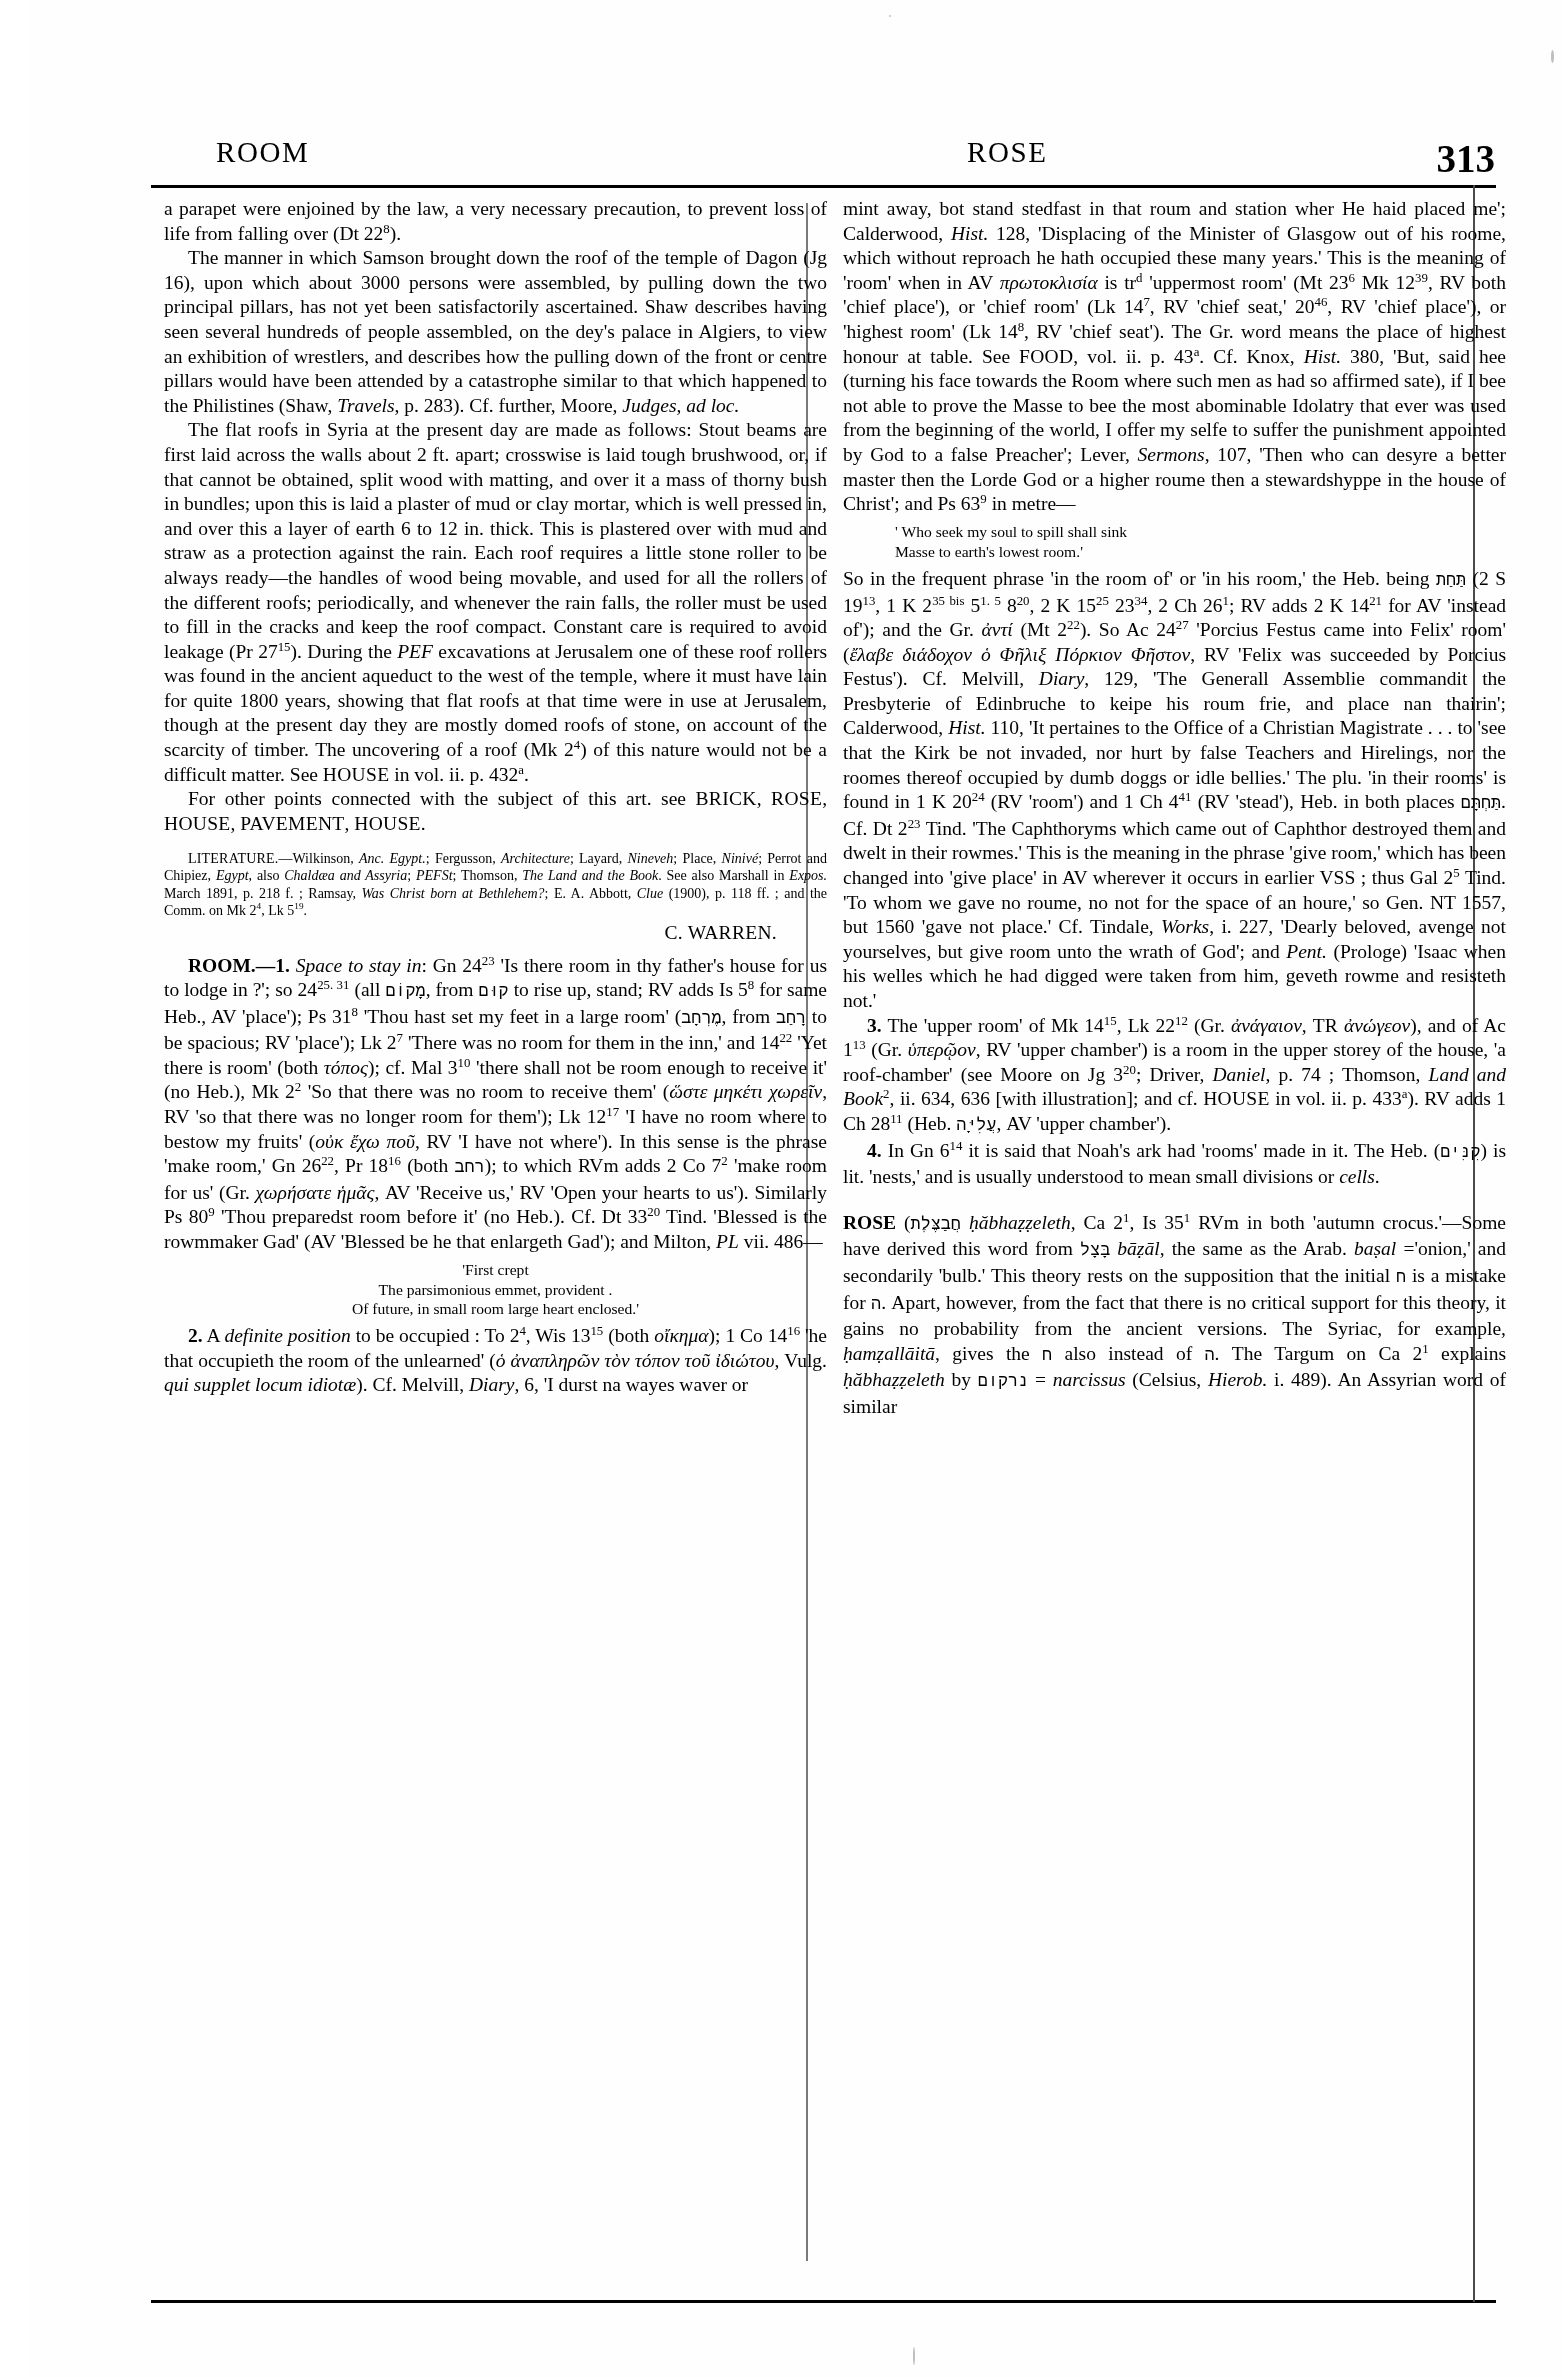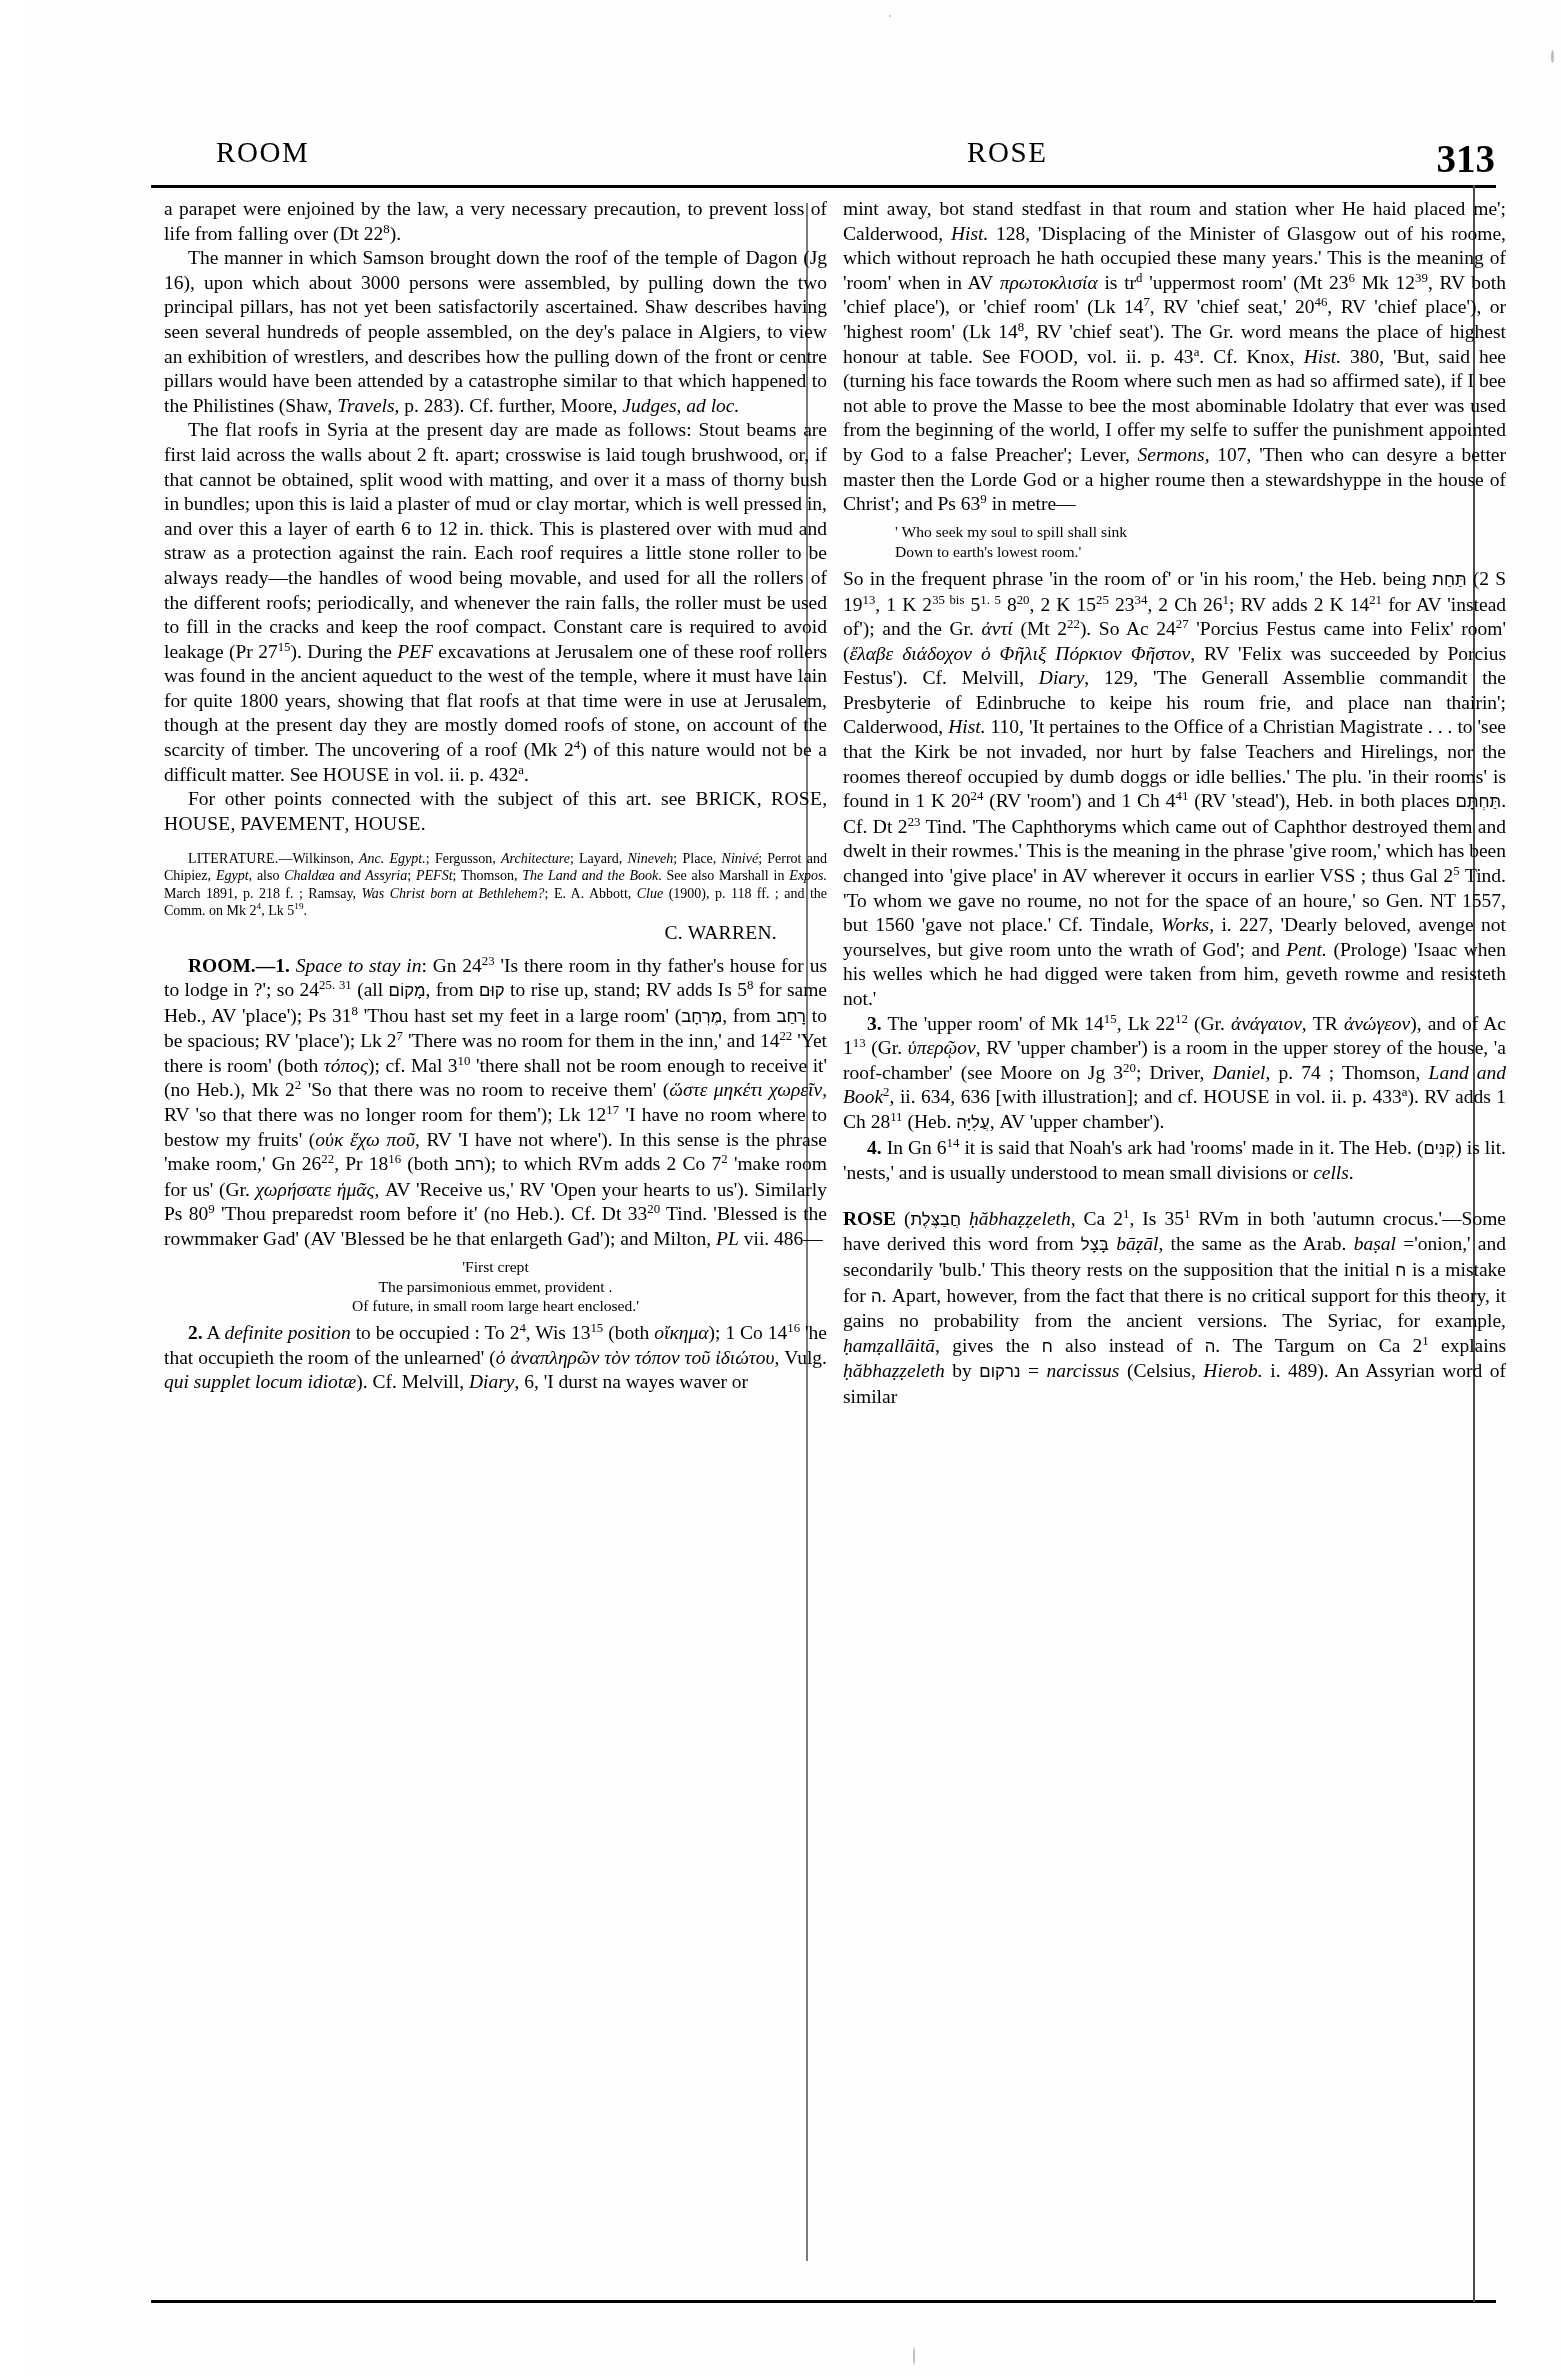--- a/index.html
+++ b/index.html
@@ -115,21 +115,21 @@
   .sc {
     font-variant: small-caps;
     letter-spacing: 0.3px;
   }
   sup {
     font-size: 0.66em;
     vertical-align: super;
     line-height: 0;
   }
   .heb {
-    font-family: Liberation Sans, sans-serif;
+    font-family: Liberation Mono, monospace;
     font-size: 0.86em;
     direction: rtl;
     unicode-bidi: isolate;
   }
   .gk { font-style: italic; }
 
   
   .lit {
     font-size: 14px;
     line-height: 17.3px;
@@ -219,21 +219,21 @@
     <p><span class="bd">2.</span><span> A </span><span class="it">definite position</span><span> to be occupied : To 2</span><sup>4</sup><span>, Wis 13</span><sup>15</sup><span> (both </span><span class="gk">οἴκημα</span><span>); 1 Co 14</span><sup>16</sup><span> 'he that occupieth the room of the unlearned' (</span><span class="gk">ὁ ἀναπληρῶν τὸν τόπον τοῦ ἰδιώτου</span><span>, Vulg. </span><span class="it">qui supplet locum idiotæ</span><span>).  Cf. Melvill, </span><span class="it">Diary</span><span>, 6, 'I durst na wayes waver or</span></p>
 
   </div>
 
   <div class="col col-right">
 
     <p class="noindent"><span>mint away, bot stand stedfast in that roum and station wher He haid placed me'; Calderwood, </span><span class="it">Hist.</span><span> 128, 'Displacing of the Minister of Glasgow out of his roome, which without reproach he hath occupied these many years.'  This is the meaning of 'room' when in AV </span><span class="gk">πρωτοκλισία</span><span> is tr</span><sup>d</sup><span> 'uppermost room' (Mt 23</span><sup>6</sup><span> Mk 12</span><sup>39</sup><span>, RV both 'chief place'), or 'chief room' (Lk 14</span><sup>7</sup><span>, RV 'chief seat,' 20</span><sup>46</sup><span>, RV 'chief place'), or 'highest room' (Lk 14</span><sup>8</sup><span>, RV 'chief seat').  The Gr. word means the place of highest honour at table.  See </span><span class="sc">FOOD</span><span>, vol. ii. p. 43</span><sup>a</sup><span>.  Cf. Knox, </span><span class="it">Hist.</span><span> 380, 'But, said hee (turning his face towards the Room where such men as had so affirmed sate), if I bee not able to prove the Masse to bee the most abominable Idolatry that ever was used from the beginning of the world, I offer my selfe to suffer the punishment appointed by God to a false Preacher'; Lever, </span><span class="it">Sermons</span><span>, 107, 'Then who can desyre a better master then the Lorde God or a higher roume then a stewardshyppe in the house of Christ'; and Ps 63</span><sup>9</sup><span> in metre—</span></p>
 
     <div class="verse ind-left">
       <span class="ln">' Who seek my soul to spill shall sink</span>
-      <span class="ln">Down to earth's lowest room.'</span>
+      <span class="ln">Masse to earth's lowest room.'</span>
     </div>
 
     <p class="noindent"><span>So in the frequent phrase 'in the room of' or 'in his room,' the Heb. being </span><span class="heb">תַּחַת</span><span> (2 S 19</span><sup>13</sup><span>, 1 K 2</span><sup>35 bis</sup><span> 5</span><sup>1. 5</sup><span> 8</span><sup>20</sup><span>, 2 K 15</span><sup>25</sup><span> 23</span><sup>34</sup><span>, 2 Ch 26</span><sup>1</sup><span>; RV adds 2 K 14</span><sup>21</sup><span> for AV 'instead of'); and the Gr. </span><span class="gk">ἀντί</span><span> (Mt 2</span><sup>22</sup><span>).  So Ac 24</span><sup>27</sup><span> 'Porcius Festus came into Felix' room' (</span><span class="gk">ἔλαβε διάδοχον ὁ Φῆλιξ Πόρκιον Φῆστον</span><span>, RV 'Felix was succeeded by Porcius Festus').  Cf. Melvill, </span><span class="it">Diary</span><span>, 129, 'The Generall Assemblie commandit the Presbyterie of Edinbruche to keipe his roum frie, and place nan thairin'; Calderwood, </span><span class="it">Hist.</span><span> 110, 'It pertaines to the Office of a Christian Magistrate . . . to 'see that the Kirk be not invaded, nor hurt by false Teachers and Hirelings, nor the roomes thereof occupied by dumb doggs or idle bellies.'  The plu. 'in their rooms' is found in 1 K 20</span><sup>24</sup><span> (RV 'room') and 1 Ch 4</span><sup>41</sup><span> (RV 'stead'), Heb. in both places </span><span class="heb">תַּחְתָּם</span><span>.  Cf. Dt 2</span><sup>23</sup><span> Tind. 'The Caphthoryms which came out of Caphthor destroyed them and dwelt in their rowmes.'  This is the meaning in the phrase 'give room,' which has been changed into 'give place' in AV wherever it occurs in earlier VSS ; thus Gal 2</span><sup>5</sup><span> Tind. 'To whom we gave no roume, no not for the space of an houre,' so Gen. NT 1557, but 1560 'gave not place.'  Cf. Tindale, </span><span class="it">Works</span><span>, i. 227, 'Dearly beloved, avenge not yourselves, but give room unto the wrath of God'; and </span><span class="it">Pent.</span><span> (Prologe) 'Isaac when his welles which he had digged were taken from him, geveth rowme and resisteth not.'</span></p>
 
     <p><span class="bd">3.</span><span> The 'upper room' of Mk 14</span><sup>15</sup><span>, Lk 22</span><sup>12</sup><span> (Gr. </span><span class="gk">ἀνάγαιον</span><span>, TR </span><span class="gk">ἀνώγεον</span><span>), and of Ac 1</span><sup>13</sup><span> (Gr. </span><span class="gk">ὑπερῷον</span><span>, RV 'upper chamber') is a room in the upper storey of the house, 'a roof-chamber' (see Moore on Jg 3</span><sup>20</sup><span>; Driver, </span><span class="it">Daniel</span><span>, p. 74 ; Thomson, </span><span class="it">Land and Book</span><sup>2</sup><span>, ii. 634, 636 [with illustration]; and cf. </span><span class="sc">HOUSE</span><span> in vol. ii. p. 433</span><sup>a</sup><span>).  RV adds 1 Ch 28</span><sup>11</sup><span> (Heb. </span><span class="heb">עֲלִיָּה</span><span>, AV 'upper chamber').</span></p>
 
     <p><span class="bd">4.</span><span> In Gn 6</span><sup>14</sup><span> it is said that Noah's ark had 'rooms' made in it.  The Heb. (</span><span class="heb">קִנִּים</span><span>) is lit. 'nests,' and is usually understood to mean small divisions or </span><span class="it">cells</span><span>.</span></p>
 
 
     <div class="gap-md"></div>

